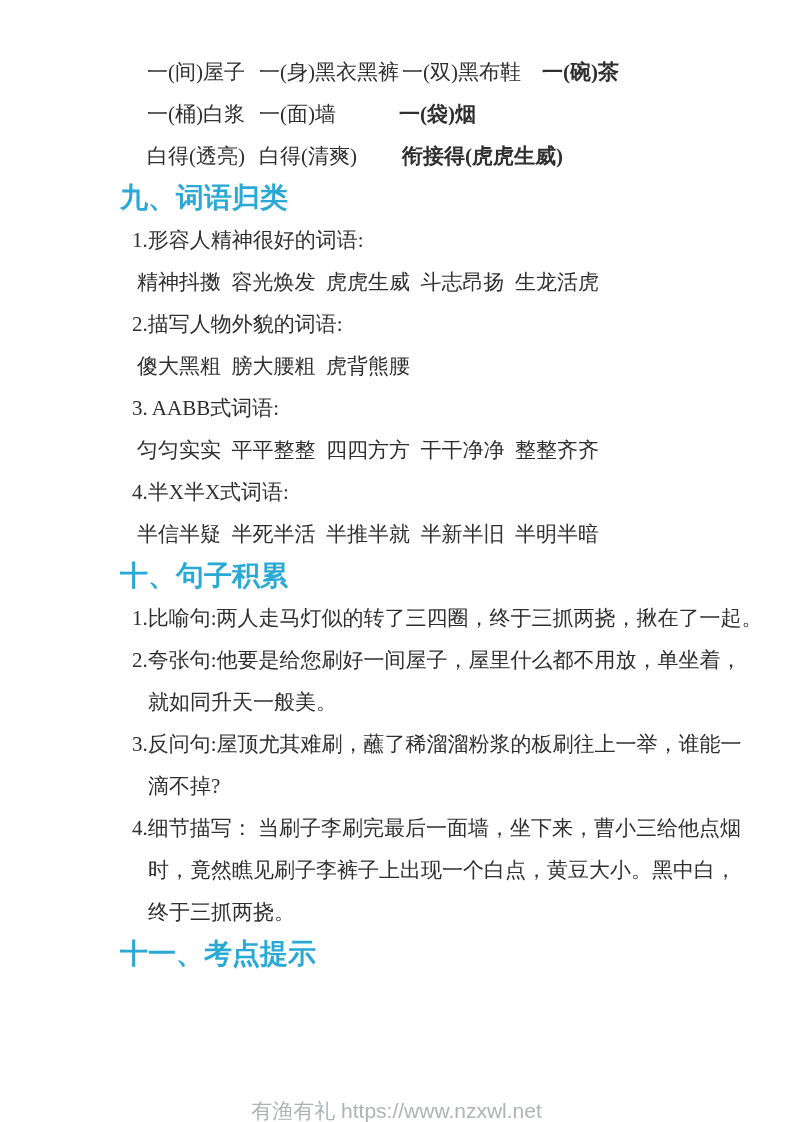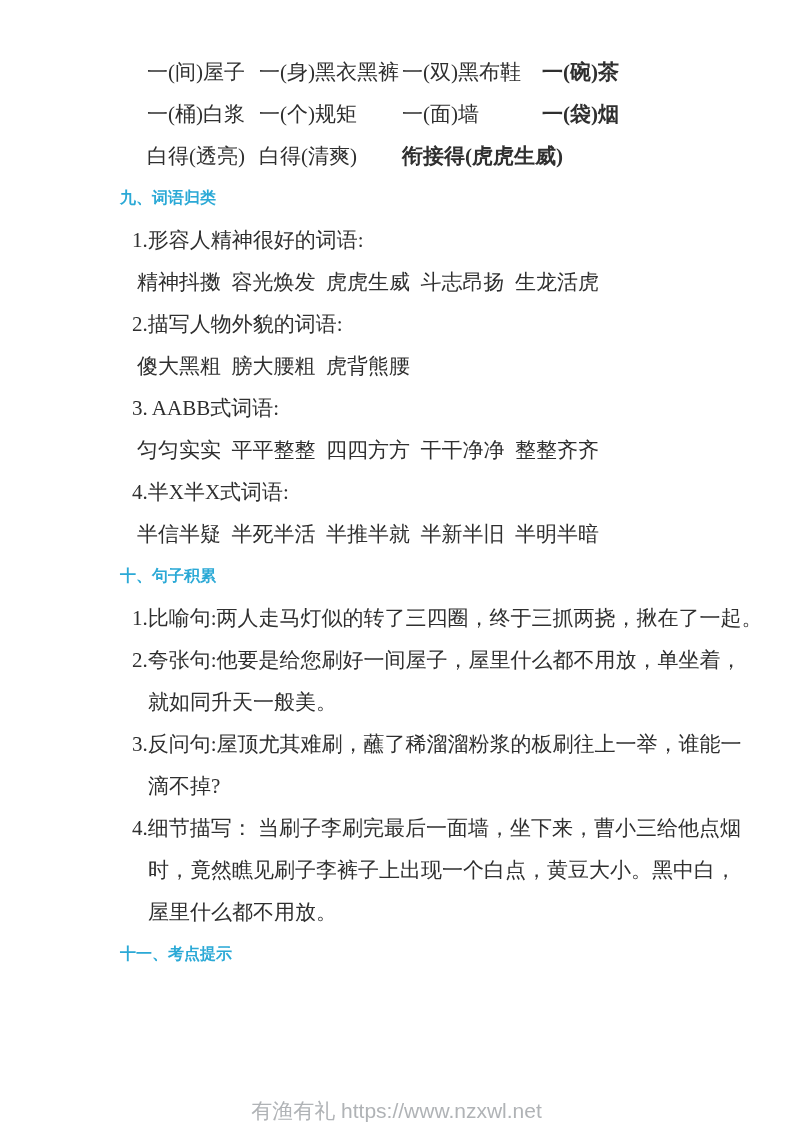--- a/index.html
+++ b/index.html
@@ -21,21 +21,21 @@
     display:flex;
     align-items:center;
     font-size:21px;
     white-space:pre;
     color:#2f2f2f;
   }
   .heading {
     font-family:"Liberation Sans","DejaVu Sans",sans-serif;
     font-weight:bold;
     color:#2ba9d6;
-    font-size:16px;
+    font-size:28px;
   }
   .numbered { margin-left:12px; }
   .words    { margin-left:17px; }
   .cont     { margin-left:28px; }
   .measure-row { margin-left:27px; }
   .measure-row .c1 { width:112px; }
   .measure-row .c2 { width:143px; }
   .measure-row .c3 { width:140px; }
   .measure-row .c4 { flex:1;font-weight:bold; }
   .footer {
@@ -54,21 +54,20 @@
   <div class="content">
 
     <div class="line measure-row">
       <span class="c1">一(间)屋子</span>
       <span class="c2">一(身)黑衣黑裤</span>
       <span class="c3">一(双)黑布鞋</span>
       <span class="c4">一(碗)茶</span>
     </div>
     <div class="line measure-row">
       <span class="c1">一(桶)白浆</span>
-      <span class="c2">一(个)规矩</span>
       <span class="c3">一(面)墙</span>
       <span class="c4">一(袋)烟</span>
     </div>
     <div class="line measure-row">
       <span class="c1">白得(透亮)</span>
       <span class="c2">白得(清爽)</span>
       <span class="c4">衔接得(虎虎生威)</span>
     </div>
 
     <div class="line heading">九、词语归类</div>
@@ -90,21 +89,21 @@
     <div class="line numbered">1.比喻句:两人走马灯似的转了三四圈，终于三抓两挠，揪在了一起。</div>
 
     <div class="line numbered">2.夸张句:他要是给您刷好一间屋子，屋里什么都不用放，单坐着，</div>
     <div class="line cont">就如同升天一般美。</div>
 
     <div class="line numbered">3.反问句:屋顶尤其难刷，蘸了稀溜溜粉浆的板刷往上一举，谁能一</div>
     <div class="line cont">滴不掉?</div>
 
     <div class="line numbered">4.细节描写： 当刷子李刷完最后一面墙，坐下来，曹小三给他点烟</div>
     <div class="line cont">时，竟然瞧见刷子李裤子上出现一个白点，黄豆大小。黑中白，</div>
-    <div class="line cont">屋里什么都不用放。</div>
+    <div class="line cont">终于三抓两挠。</div>
 
     <div class="line heading">十一、考点提示</div>
 
   </div>
 
   <div class="footer">
     <span>有渔有礼 https://www.nzxwl.net</span>
   </div>
 </div>
 

